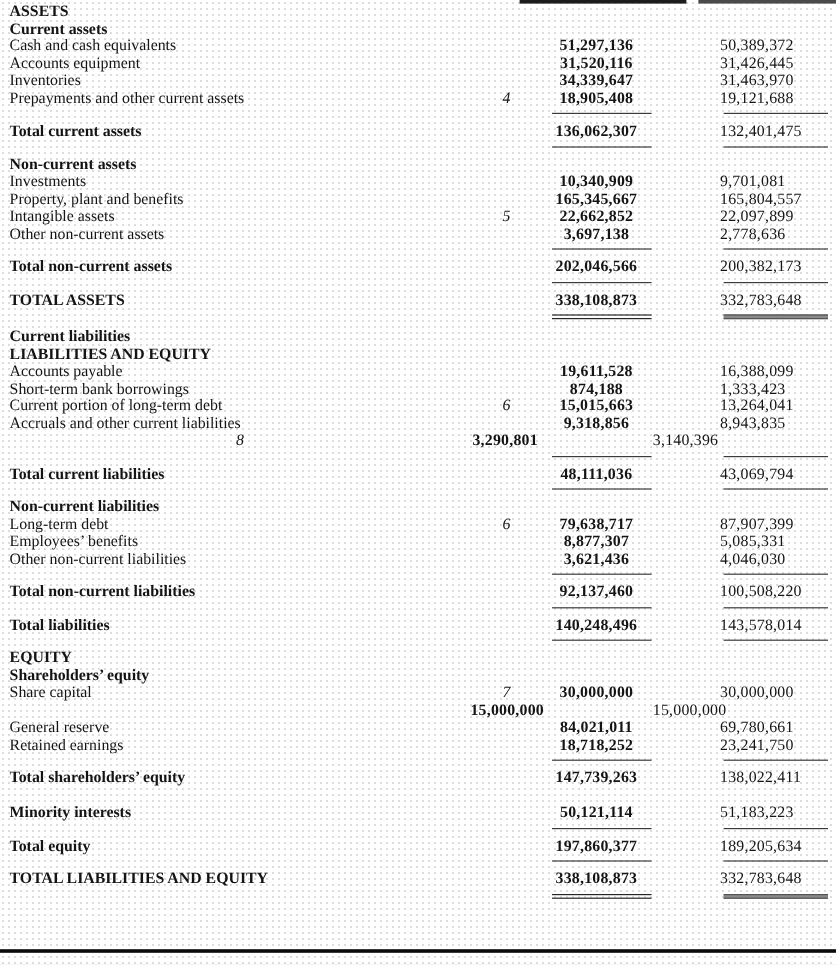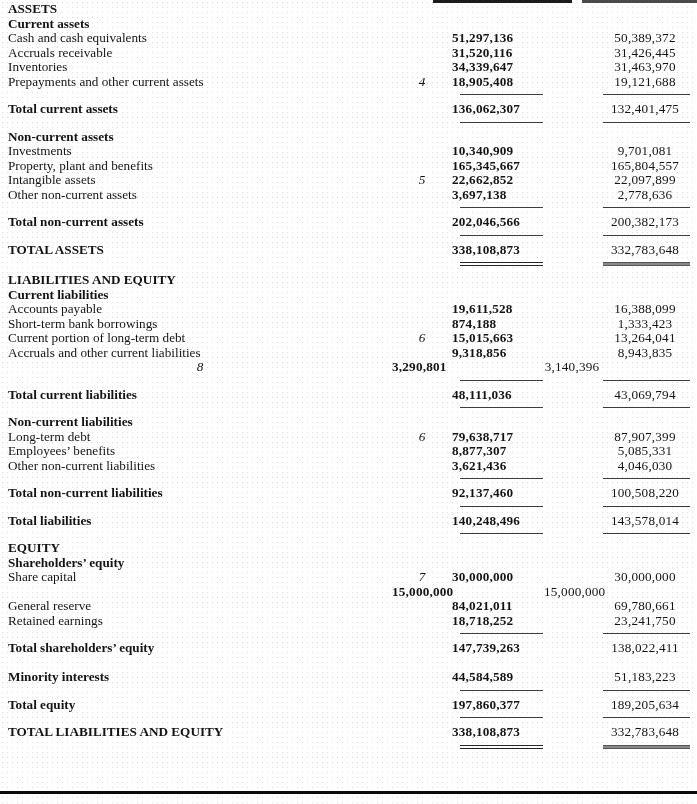--- a/index.html
+++ b/index.html
@@ -25,22 +25,22 @@
   .row, .rule-row {
     display: grid;
     grid-template-columns: 384px 60px 92px 56px 90px;
     padding-left: 8px;
   }
   .row { height: 14.5px; line-height: 14.5px; }
   .row.blank { height: 14.5px; }
 
   .lbl { overflow: hidden; white-space: nowrap; }
   .note { text-align: center; font-style: italic; }
-  .c1 { text-align: left; font-weight: bold; padding-right: 2px; letter-spacing: 0.2px; }
-  .c2 { text-align: center; letter-spacing: 0.2px; }
+  .c1 { text-align: center; font-weight: bold; padding-right: 2px; letter-spacing: 0.2px; }
+  .c2 { text-align: left; letter-spacing: 0.2px; }
 
   .section .lbl, .subheader .lbl, .total .lbl { font-weight: bold; }
 
   .rule-row { margin-top: 5px; margin-bottom: 7px; }
   .line { border-top: 1.5px solid #3c3c3c; height: 0; }
   .line.l1 { margin-left: 8px; margin-right: 1px; }
   .line.l2 { margin-left: 3px; }
   .line.dbl { border-top: 1.3px solid #262626; border-bottom: 1.3px solid #262626; height: 2.4px; }
   .line.dbl.l2 { border-top-color: #555; border-bottom-color: #555; background: #8a8a8a; }
 
@@ -68,21 +68,21 @@
         <div class="c2"></div>
       </div>
       <div class="row item">
         <div class="lbl">Cash and cash equivalents</div>
         <div class="note"></div>
         <div class="c1">51,297,136</div>
         <div class="gap"></div>
         <div class="c2">50,389,372</div>
       </div>
       <div class="row item">
-        <div class="lbl">Accruals receivable</div>
+        <div class="lbl">Accounts equipment</div>
         <div class="note"></div>
         <div class="c1">31,520,116</div>
         <div class="gap"></div>
         <div class="c2">31,426,445</div>
       </div>
       <div class="row item">
         <div class="lbl">Inventories</div>
         <div class="note"></div>
         <div class="c1">34,339,647</div>
         <div class="gap"></div>
@@ -199,29 +199,29 @@
         <div class="lbl"></div>
         <div class="note"></div>
         <div class="cellc1">
           <div class="line l1 dbl"></div>
         </div>
         <div class="gap"></div>
         <div class="cellc2">
           <div class="line l2 dbl"></div>
         </div>
       </div>
+      <div class="row subheader">
+        <div class="lbl">Current liabilities</div>
+        <div class="note"></div>
+        <div class="c1"></div>
+        <div class="gap"></div>
+        <div class="c2"></div>
+      </div>
       <div class="row section">
         <div class="lbl">LIABILITIES AND EQUITY</div>
-        <div class="note"></div>
-        <div class="c1"></div>
-        <div class="gap"></div>
-        <div class="c2"></div>
-      </div>
-      <div class="row subheader">
-        <div class="lbl">Current liabilities</div>
         <div class="note"></div>
         <div class="c1"></div>
         <div class="gap"></div>
         <div class="c2"></div>
       </div>
       <div class="row item">
         <div class="lbl">Accounts payable</div>
         <div class="note"></div>
         <div class="c1">19,611,528</div>
         <div class="gap"></div>
@@ -414,21 +414,21 @@
         <div class="lbl">Total shareholders’ equity</div>
         <div class="note"></div>
         <div class="c1">147,739,263</div>
         <div class="gap"></div>
         <div class="c2">138,022,411</div>
       </div>
       <div class="row blank"></div>
       <div class="row total">
         <div class="lbl">Minority interests</div>
         <div class="note"></div>
-        <div class="c1">44,584,589</div>
+        <div class="c1">50,121,114</div>
         <div class="gap"></div>
         <div class="c2">51,183,223</div>
       </div>
       <div class="rule-row">
         <div class="lbl"></div>
         <div class="note"></div>
         <div class="cellc1">
           <div class="line l1"></div>
         </div>
         <div class="gap"></div>

